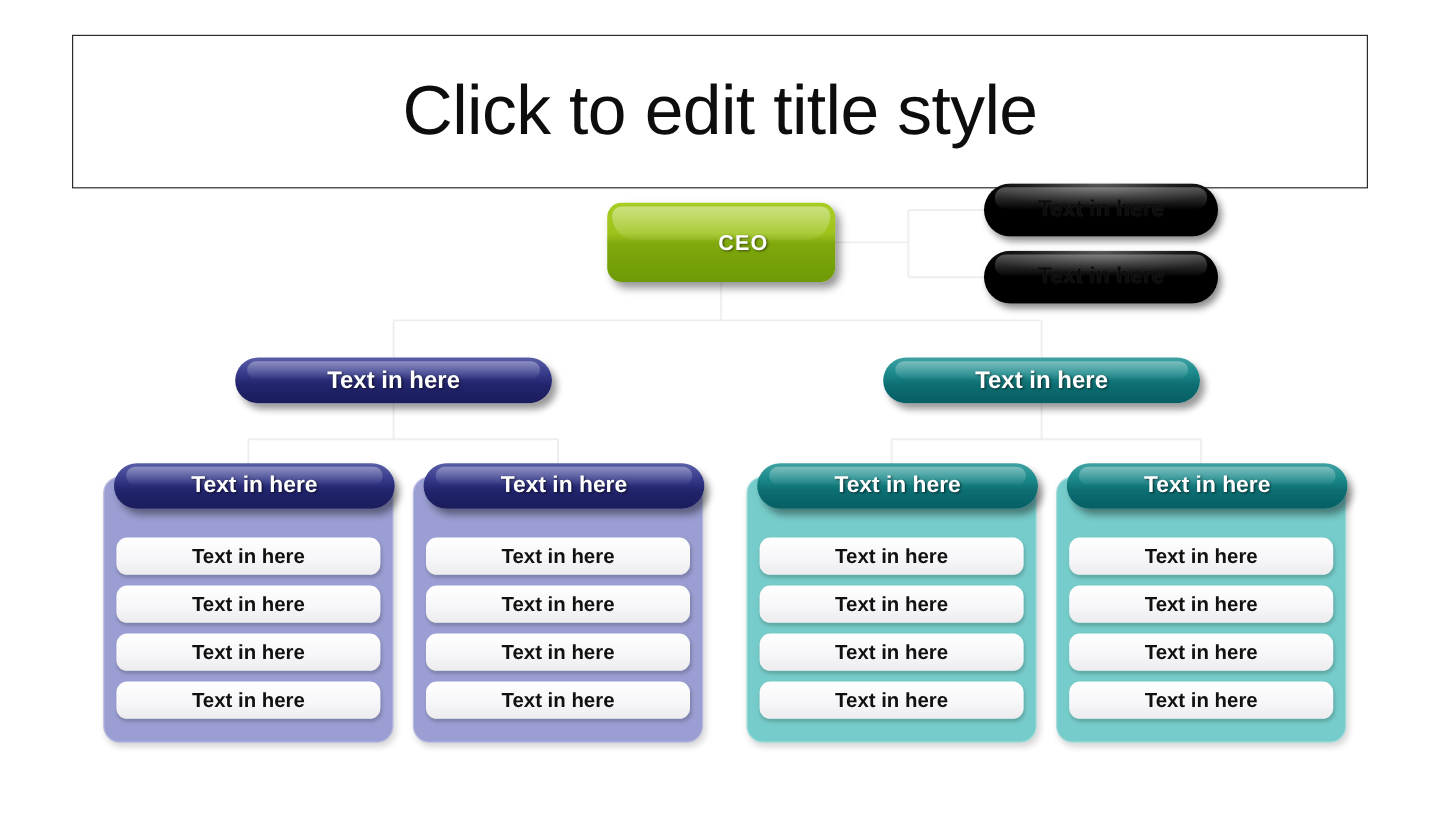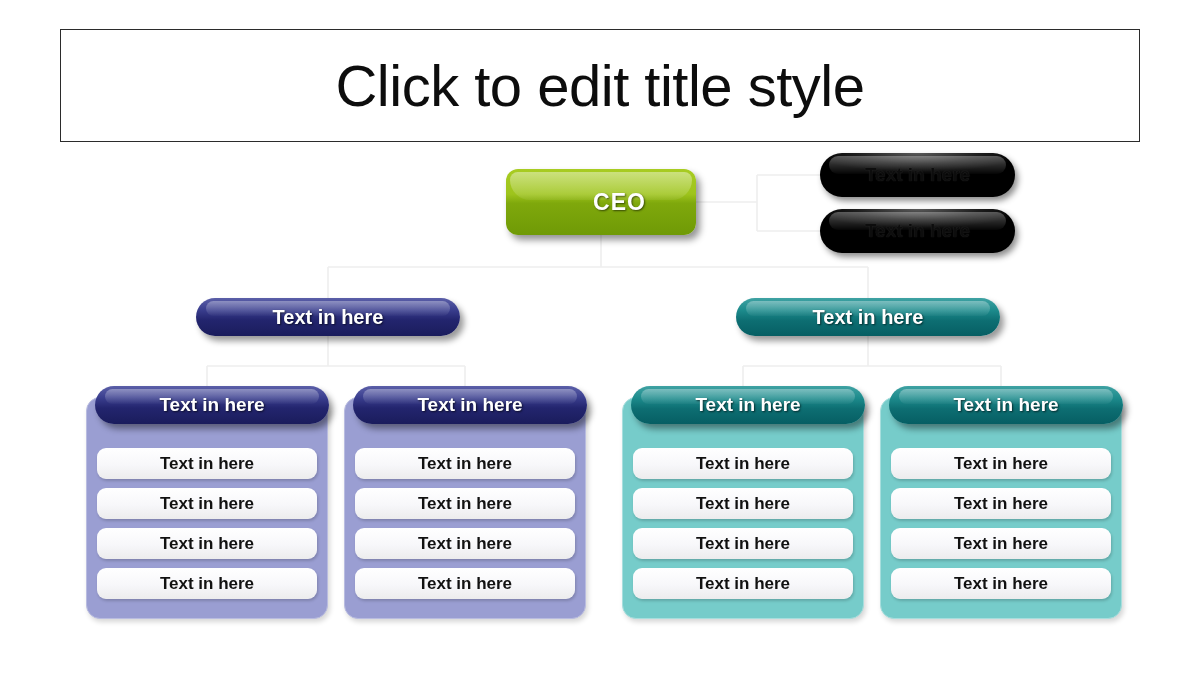--- a/index.html
+++ b/index.html
@@ -22,21 +22,21 @@
     height: 680px;
     background: #ffffff;
   }
 
   
   #title-box {
     position: absolute;
     left: 60px;
     top: 29px;
     width: 1080px;
-    height: 113px;
+    height: 128px;
     border: 1.4px solid #2b2b2b;
     background: #ffffff;
     box-sizing: border-box;
     display: flex;
     align-items: center;
     justify-content: center;
   }
   #title-text {
     font-size: 58px;
     font-weight: 400;
@@ -86,21 +86,21 @@
   #node-ceo::before {
     content: "";
     position: absolute;
     left: 4px; right: 4px; top: 3px;
     height: 42%;
     border-radius: 10px 10px 26px 26px;
     background: linear-gradient(180deg, rgba(255,255,255,0.42) 0%, rgba(255,255,255,0.06) 100%);
     z-index: 2;
   }
   #node-ceo .node-label {
-    font-size: 23px;
+    font-size: 18px;
     color: #ffffff;
     text-shadow: 1px 1px 2px rgba(0,0,0,0.55);
     letter-spacing: 1px;
     margin-left: 37px;
   }
 
   
   .pill-black {
     border-radius: 999px;
     background:

